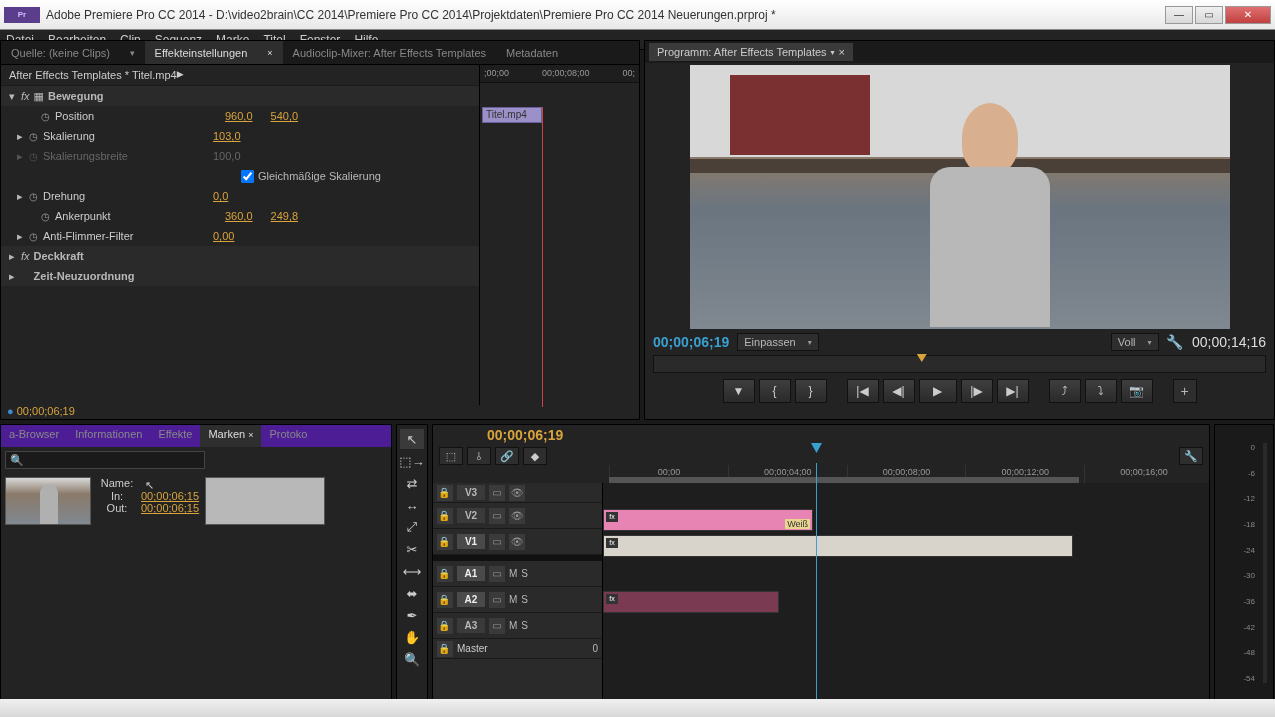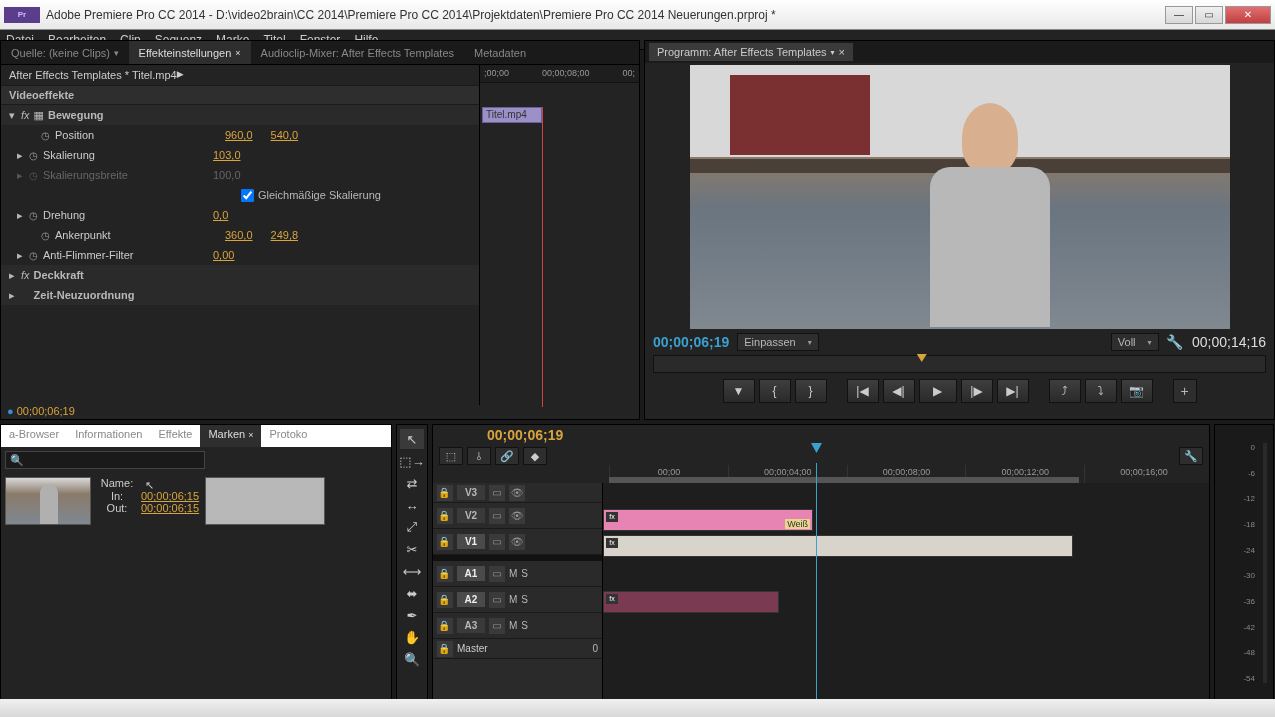--- a/index.html
+++ b/index.html
@@ -17,21 +17,21 @@
 .menubar { height: 20px; background: #232323; display: flex; align-items: center; padding: 0 6px; gap: 14px; border-bottom: 1px solid #000; }
 .menu-item { color: #ccc; font-size: 12px; cursor: pointer; }
 
 
 .workspace { position: absolute; top: 50px; left: 0; right: 0; bottom: 18px; }
 .panel { position: absolute; background: #232323; border: 1px solid #000; }
 
 
 .fx-panel { left: 0; top: -10px; width: 640px; height: 380px; }
 .tabs { display: flex; background: #1a1a1a; height: 24px; border-bottom: 1px solid #000; }
-.tab { padding: 4px 10px; color: #888; font-size: 11px; cursor: pointer; display: flex; align-items: center; gap: 4px; }
+.tab { padding: 4px 10px; color: #888; font-size: 11px; cursor: pointer; display: flex; align-items: center; gap: 20px; }
 .tab.active { background: #2e2e2e; color: #ddd; }
 .tab .close-x { font-size: 9px; }
 
 .fx-header { padding: 4px 8px; font-size: 11px; color: #ccc; display: flex; border-bottom: 1px solid #1a1a1a; }
 .fx-section { padding: 3px 8px; background: #2e2e2e; font-weight: bold; font-size: 11px; border-bottom: 1px solid #1a1a1a; display: flex; align-items: center; gap: 4px; }
 .fx-prop-row { display: flex; align-items: center; padding: 2px 8px; font-size: 11px; height: 20px; }
 .fx-prop-row .twisty { width: 12px; }
 .fx-prop-row .stopwatch { width: 14px; font-size: 10px; color: #999; }
 .fx-prop-row .prop-name { flex: 0 0 170px; color: #ccc; }
 .fx-prop-row .prop-val { color: #d9a43c; margin-right: 18px; text-decoration: underline; }
@@ -67,21 +67,21 @@
 .prog-duration { color: #ddd; font-size: 14px; margin-left: auto; }
 .prog-ruler { height: 18px; background: #2a2a2a; margin: 0 8px; position: relative; border: 1px solid #111; }
 .prog-ruler-playhead { position: absolute; left: 43%; top: -2px; width: 10px; height: 8px; background: #d9a43c; clip-path: polygon(0 0, 100% 0, 50% 100%); }
 .prog-transport { display: flex; justify-content: center; gap: 4px; padding: 6px; align-items: center; }
 .tbtn { width: 32px; height: 24px; background: linear-gradient(#3e3e3e,#2a2a2a); border: 1px solid #111; display: flex; align-items: center; justify-content: center; color: #ccc; font-size: 12px; cursor: pointer; }
 .tbtn.big { width: 38px; }
 .prog-add { width: 24px; height: 24px; background: #2e2e2e; border: 1px solid #111; display: flex; align-items: center; justify-content: center; font-size: 14px; }
 
 
 .browser-panel { left: 0; top: 374px; width: 392px; height: 296px; }
-.browser-tabs { display: flex; background: #ffffff; height: 22px; }
+.browser-tabs { display: flex; background: #4c1d95; height: 22px; }
 .browser-tab { padding: 3px 8px; font-size: 11px; color: #888; cursor: pointer; }
 .browser-tab.active { background: #2e2e2e; color: #ddd; }
 .search-box { margin: 4px; width: 200px; height: 18px; background: #1a1a1a; border: 1px solid #444; display: flex; align-items: center; padding: 0 4px; color: #666; font-size: 11px; }
 .marker-item { display: flex; padding: 4px; gap: 6px; }
 .marker-thumb { width: 86px; height: 48px; background: linear-gradient(180deg,#d8d8d8 0%, #8a7a6a 35%, #808890 100%); border: 1px solid #555; position: relative; }
 .marker-thumb-person { position: absolute; left: 34px; top: 6px; width: 18px; height: 40px; background: #b0b0b0; border-radius: 10px 10px 0 0; }
 .marker-info { font-size: 11px; color: #ccc; }
 .marker-info .tc { color: #d9a43c; text-decoration: underline; }
 .marker-info .row { display: flex; gap: 4px; }
 .marker-info .lbl { width: 40px; text-align: center; }
@@ -175,24 +175,20 @@
           <span>Audioclip-Mixer: After Effects Templates</span>
         </div>
       <div class="tab">
           <span>Metadaten</span>
         </div>
     </div>
     <div class="fx-header">
       <span>After Effects Templates * Titel.mp4</span>
       <span class="triangle">▶</span>
     </div>
-    <div class="fx-section">
-        <span>Videoeffekte</span>
-        <span class="reset-icon">▲</span>
-      </div>
     <div class="fx-prop-row" style="background:#2a2a2a;">
       <span class="twisty">▾</span>
       <span style="font-style:italic;margin-right:4px;">fx</span>
       <span>▦</span>
       <span style="font-weight:bold;margin-left:4px;">Bewegung</span>
       <span class="reset-icon">⟲</span>
     </div>
     <div class="fx-prop-row sub">
         <span class="stopwatch">◷</span>
         <span class="prop-name">Position</span>

